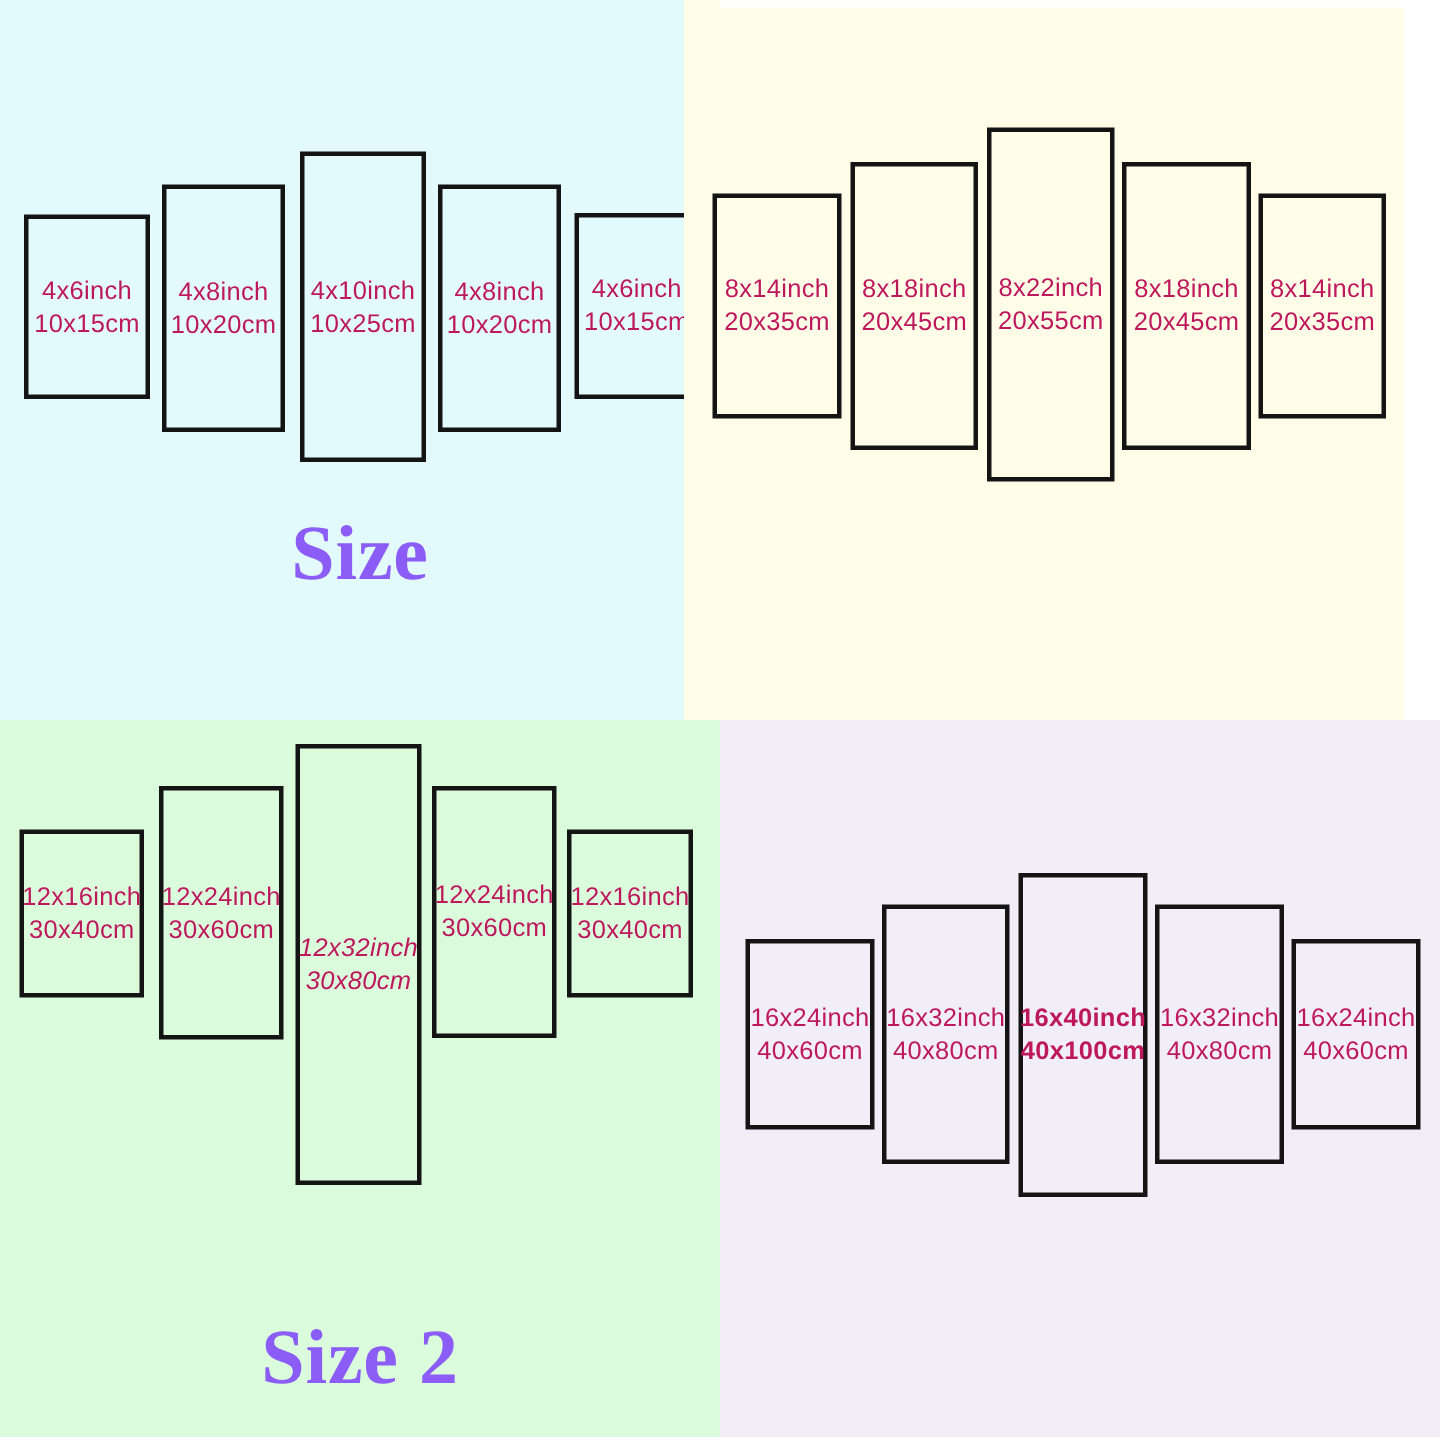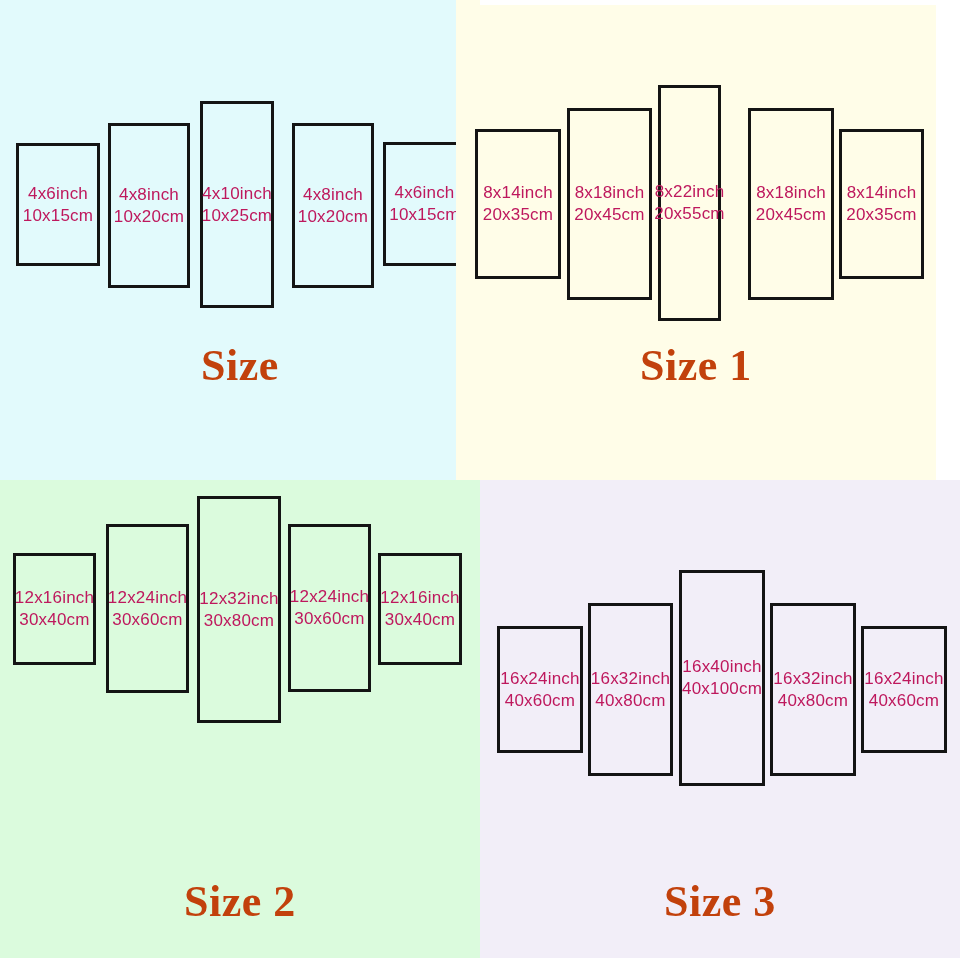--- a/index.html
+++ b/index.html
@@ -18,46 +18,46 @@
     display:flex;flex-direction:column;align-items:center;justify-content:center;
   }
   .panel .ln{
     white-space:nowrap;color:#be185d;font-size:17px;line-height:22px;
     letter-spacing:0.2px;text-align:center;
   }
 
   
   .q0 .p0{left:16px;top:143px;width:84px;height:123px;}
   .q0 .p1{left:108px;top:123px;width:82px;height:165px;}
-  .q0 .p2{left:200px;top:101px;width:74px;height:207px;}
+  .q0 .p2{left:200px;top:101px;width:84px;height:207px;}
   .q0 .p3{left:292px;top:123px;width:82px;height:165px;}
   .q0 .p4{left:383px;top:142px;width:83px;height:124px;}
   
   .q1 .p0{left:19px;top:129px;width:86px;height:150px;}
   .q1 .p1{left:111px;top:108px;width:85px;height:192px;}
-  .q1 .p2{left:202px;top:85px;width:63px;height:236px;}
+  .q1 .p2{left:202px;top:85px;width:85px;height:236px;}
   .q1 .p3{left:292px;top:108px;width:86px;height:192px;}
   .q1 .p4{left:383px;top:129px;width:85px;height:150px;}
   
   .q2 .p0{left:13px;top:73px;width:83px;height:112px;}
   .q2 .p1{left:106px;top:44px;width:83px;height:169px;}
-  .q2 .p2{left:197px;top:16px;width:84px;height:227px;}
+  .q2 .p2{left:197px;top:16px;width:84px;height:294px;font-style:italic;}
   .q2 .p3{left:288px;top:44px;width:83px;height:168px;}
   .q2 .p4{left:378px;top:73px;width:84px;height:112px;}
   
   .q3 .p0{left:17px;top:146px;width:86px;height:127px;}
   .q3 .p1{left:108px;top:123px;width:85px;height:173px;}
-  .q3 .p2{left:199px;top:90px;width:86px;height:216px;}
+  .q3 .p2{left:199px;top:102px;width:86px;height:216px;font-weight:bold;}
   .q3 .p3{left:290px;top:123px;width:86px;height:173px;}
   .q3 .p4{left:381px;top:146px;width:86px;height:127px;}
 
   .quad-title{
     position:absolute;left:0;width:100%;text-align:center;
     font-family:"Liberation Serif", serif;font-weight:700;
-    font-size:44px;color:#c2410c;letter-spacing:0.5px;
+    font-size:52px;color:#8b5cf6;letter-spacing:0.5px;
   }
   .q0 .quad-title,.q1 .quad-title{top:340px;}
   .q2 .quad-title,.q3 .quad-title{top:352px;margin-top:44px;}
 
   .white-strip{position:absolute;background:#ffffff;}
   .ws-top{left:480px;top:0;width:480px;height:5px;}
   .ws-right{left:955px;top:0;width:5px;height:480px;}
   .ws-bottom{left:0;top:958px;width:960px;height:2px;}
 </style>
 </head>
@@ -101,21 +101,20 @@
     <span class="ln">20x55cm</span>
   </div>
   <div class="panel p3">
     <span class="ln">8x18inch</span>
     <span class="ln">20x45cm</span>
   </div>
   <div class="panel p4">
     <span class="ln">8x14inch</span>
     <span class="ln">20x35cm</span>
   </div>
-  <div class="quad-title">Size 1</div>
 </div>
 
 <div class="quad q2">
   <div class="panel p0">
     <span class="ln">12x16inch</span>
     <span class="ln">30x40cm</span>
   </div>
   <div class="panel p1">
     <span class="ln">12x24inch</span>
     <span class="ln">30x60cm</span>
@@ -149,18 +148,17 @@
     <span class="ln">40x100cm</span>
   </div>
   <div class="panel p3">
     <span class="ln">16x32inch</span>
     <span class="ln">40x80cm</span>
   </div>
   <div class="panel p4">
     <span class="ln">16x24inch</span>
     <span class="ln">40x60cm</span>
   </div>
-  <div class="quad-title">Size 3</div>
 </div>
 
 <div class="white-strip ws-top"></div>
 <div class="white-strip ws-right"></div>
 <div class="white-strip ws-bottom"></div>
 
 </body></html>

